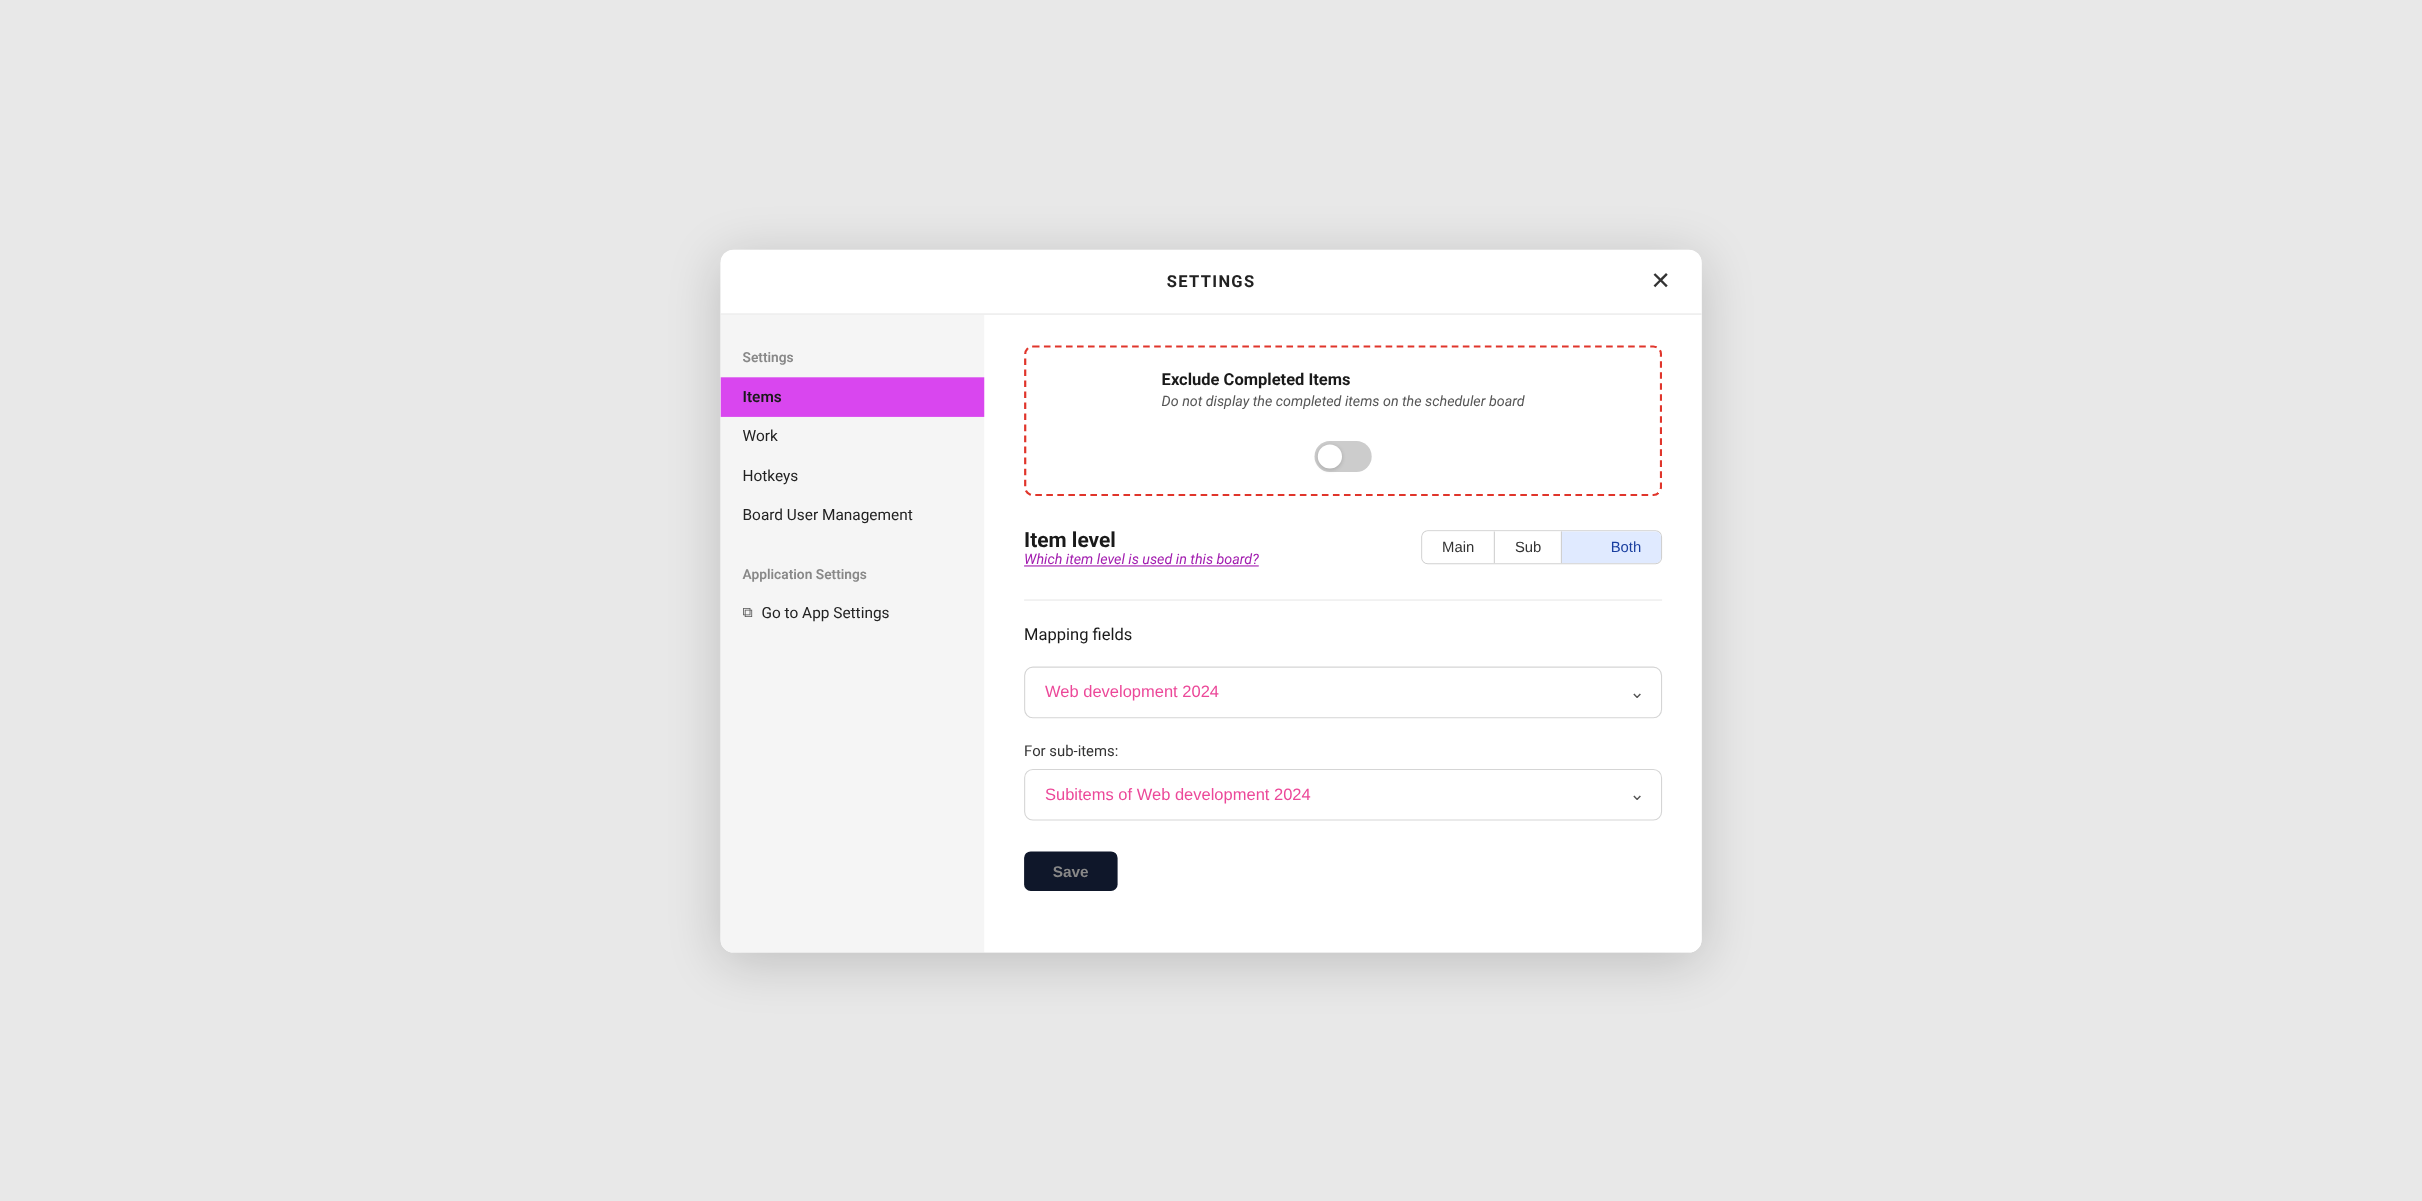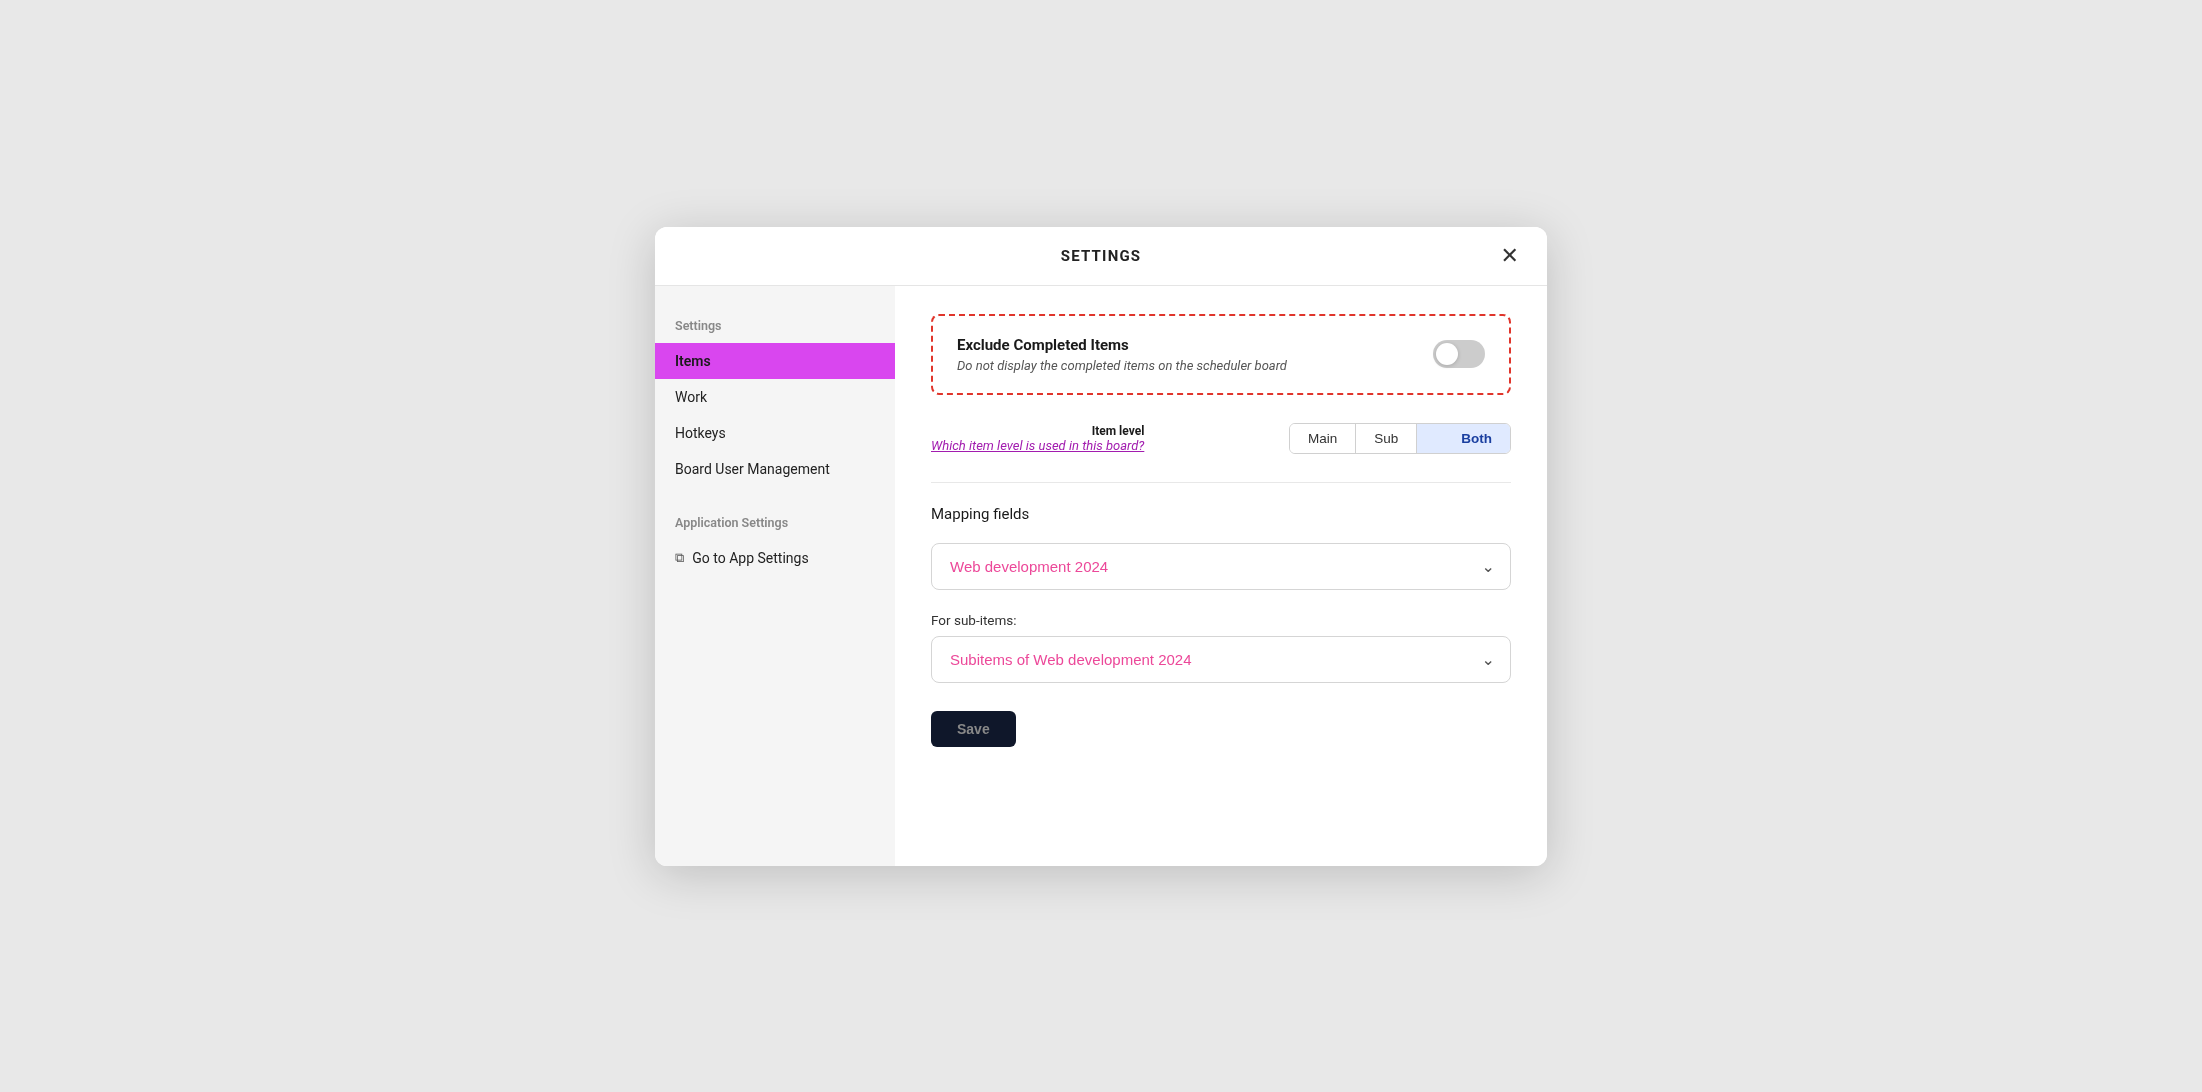--- a/index.html
+++ b/index.html
@@ -113,21 +113,22 @@
 
     
     .exclude-box {
       border: 2.5px dashed #e0352b;
       border-radius: 8px;
       padding: 20px 24px;
       display: flex;
       align-items: center;
       justify-content: space-between;
       margin-bottom: 28px;
-      gap: 8px;
+      gap: 28px;
+      flex-direction: column;
     }
 
     .exclude-box-text {
       flex: 1;
     }
 
     .exclude-title {
       font-size: 15px;
       font-weight: 700;
       color: #1a1a1a;
@@ -191,24 +192,23 @@
 
     .section-row {
       display: flex;
       align-items: center;
       justify-content: space-between;
       gap: 16px;
       margin-bottom: 4px;
     }
 
     .section-title {
-      font-size: 12px;
+      font-size: 19px;
       font-weight: 700;
       color: #1a1a1a;
-      text-align: right;
     }
 
     .section-desc {
       font-size: 13px;
       color: #a21caf;
       font-style: italic;
       text-decoration: underline;
     }
 
     .btn-group {
@@ -230,21 +230,21 @@
       transition: background 0.15s;
     }
 
     .btn-group-btn:first-child {
       border-left: none;
     }
 
     .btn-group-btn.active {
       background: #e0eaff;
       color: #1a3fa0;
-      font-weight: 700;
+      font-weight: 400;
       padding-left: 44px;
     }
 
     
     .divider {
       border: none;
       border-top: 1px solid #e8e8e8;
       margin: 4px 0 22px 0;
     }
 

